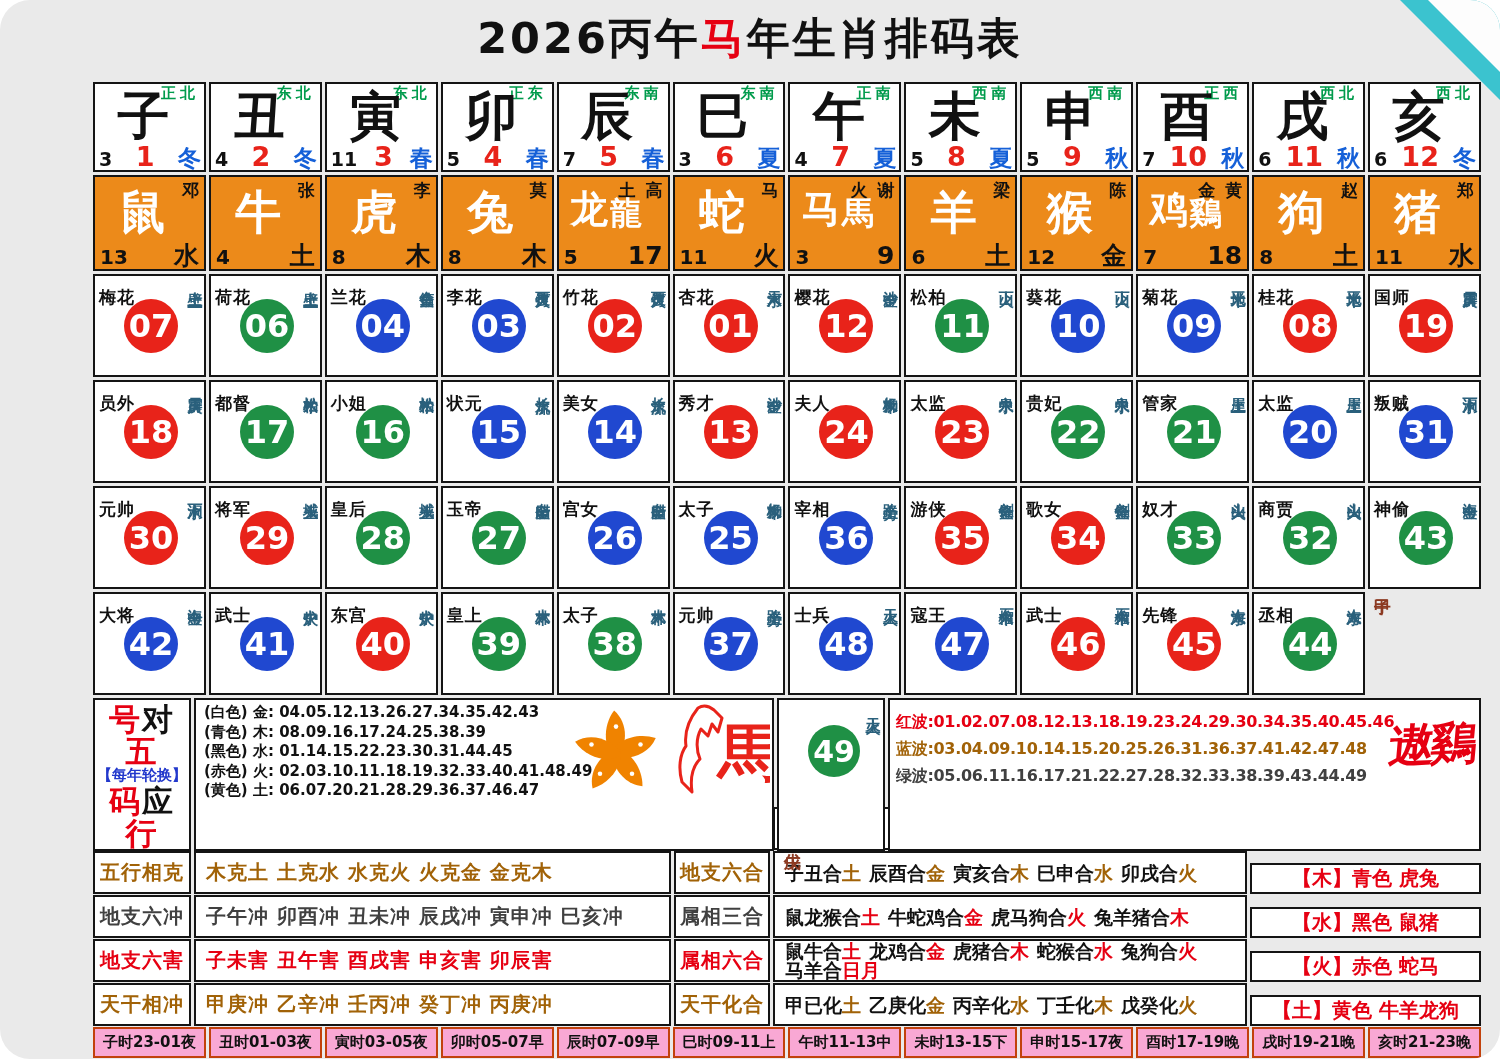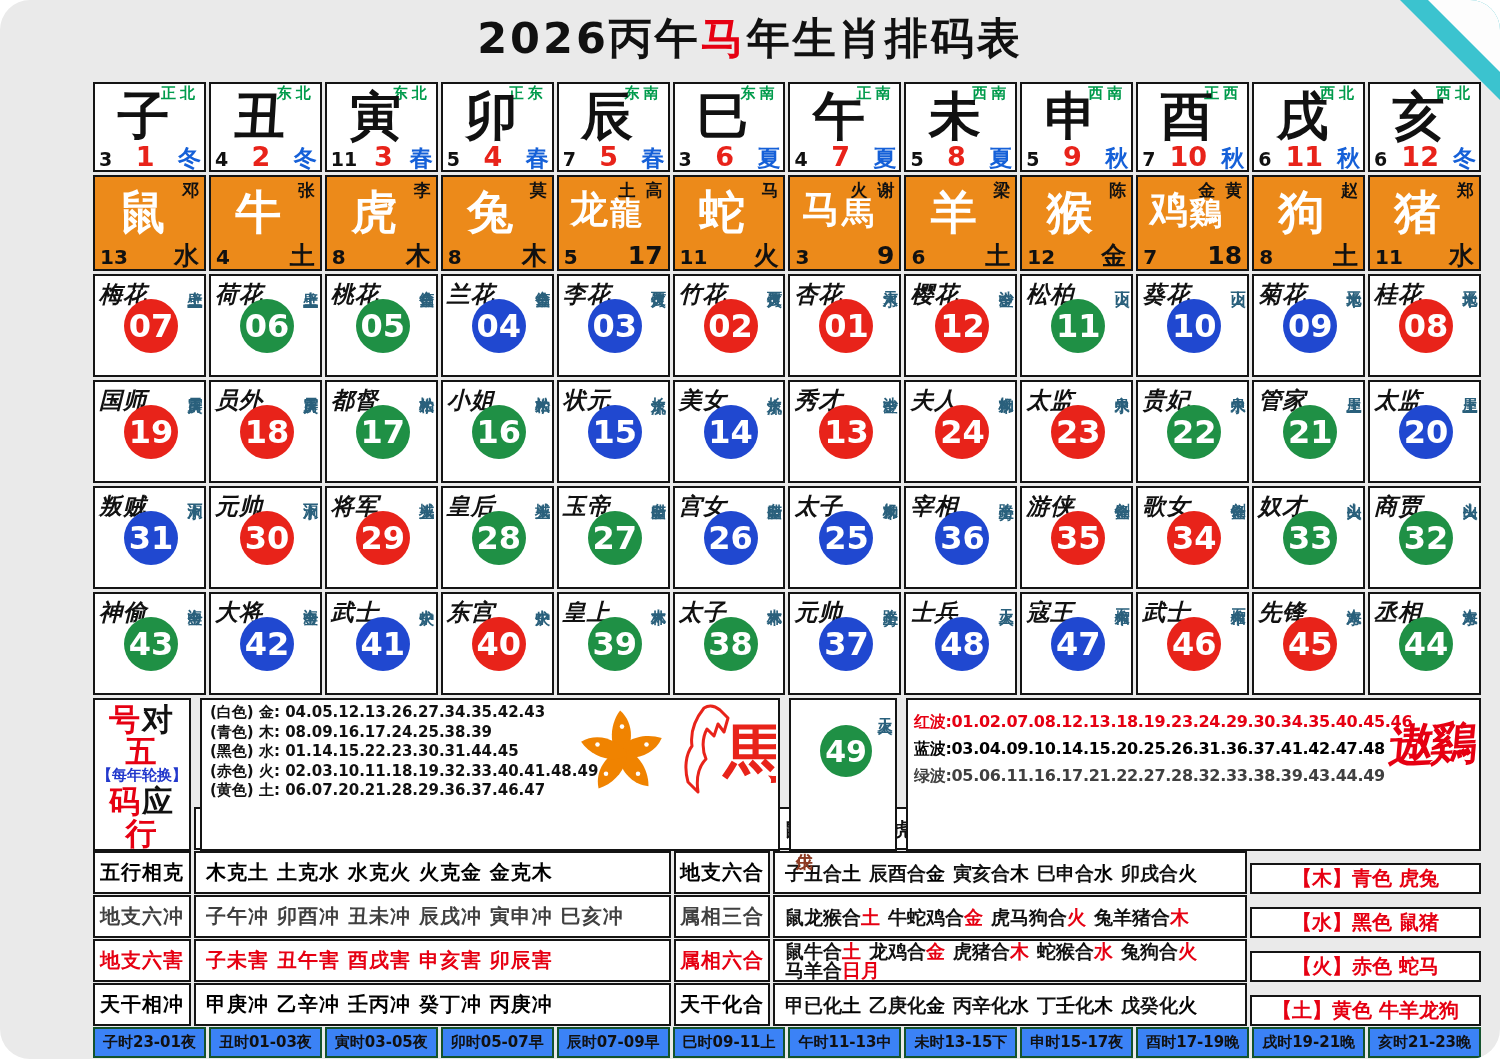--- a/index.html
+++ b/index.html
@@ -4,21 +4,21 @@
 <style>
   html,body{margin:0;padding:0;}
   .page{position:relative;width:1500px;height:1059px;background:#eaeaea;overflow:hidden;
         font-family:"DejaVu Sans",sans-serif;color:#111;border-radius:30px;}
   .corner-teal{position:absolute;top:0;right:0;width:0;height:0;
         border-top:100px solid #3bc3cf;border-left:100px solid transparent;}
   .corner-white{position:absolute;top:0;right:0;width:0;height:0;
         border-top:72px solid #fdfdfd;border-left:72px solid transparent;}
   .title{position:absolute;top:10px;left:0;width:100%;text-align:center;
         font-size:43px;font-weight:bold;letter-spacing:3px;}
-  .t-red{color:#e60012}.t-blue{color:#000000}.t-green{color:#404040}.t-k{color:#111}
+  .t-red{color:#e60012}.t-blue{color:#a16207}.t-green{color:#404040}.t-k{color:#111}
   .board{position:absolute;left:57px;top:82px;width:1388px;display:flex;flex-direction:column;gap:3px;padding-left:36px;}
   .grid12{display:grid;grid-template-columns:repeat(12,1fr);gap:3px;}
 
   
   #branch-row{height:90px;}
   .bcell{position:relative;background:#fff;border:2px solid #141414;box-sizing:border-box;}
   .b-dir{position:absolute;top:0px;right:5px;color:#009b4c;font-weight:bold;font-size:15px;letter-spacing:4px;}
   .b-char{position:absolute;top:6px;left:0;right:12px;text-align:center;font-size:52px;font-weight:bold;line-height:1;}
   .b-bottom{position:absolute;bottom:0px;left:4px;right:3px;display:flex;justify-content:space-between;align-items:baseline;font-weight:bold;}
   .b-idx{font-size:19px;}
@@ -31,29 +31,29 @@
   .z-top{position:absolute;top:2px;right:5px;font-size:17px;font-weight:bold;display:flex;gap:10px;}
   .z-animal{position:absolute;top:12px;left:0;right:14px;text-align:center;color:#fff;font-weight:bold;line-height:1;
             display:flex;align-items:center;justify-content:center;gap:2px;}
   .z-main{font-size:46px;} .has-alt .z-main{font-size:38px;} .z-alt{font-size:32px;margin-top:8px;}
   .z-bottom{position:absolute;bottom:0px;left:5px;right:5px;display:flex;justify-content:space-between;align-items:baseline;font-weight:bold;}
   .z-num{font-size:20px;} .z-el{font-size:25px;line-height:1;}
 
   
   #num-grid{display:grid;grid-template-columns:repeat(12,1fr);grid-template-rows:repeat(4,103px);gap:3px;}
   .ncell{position:relative;background:#fff;border:2px solid #141414;box-sizing:border-box;}
-  .n-name{position:absolute;top:3px;left:4px;font-size:23px;font-weight:bold;letter-spacing:1px;font-style:italic;}
+  .n-name{position:absolute;top:10px;left:4px;font-size:17px;font-weight:bold;letter-spacing:1px;}
   .n-nayin{position:absolute;top:3px;right:1px;writing-mode:vertical-rl;font-size:15px;font-weight:bold;color:#2a607c;letter-spacing:1px;line-height:1.1;}
   .n-circle{position:absolute;left:29px;top:23px;width:54px;height:54px;border-radius:50%;
             color:#fff;display:flex;align-items:center;justify-content:center;font-size:32px;font-weight:bold;}
   .c-red{background:#e8231a}.c-blue{background:#2048d0}.c-green{background:#1f9045}
   .n-ganzhi{position:absolute;left:3px;bottom:1px;writing-mode:vertical-rl;font-size:17px;font-weight:bold;color:#8c3a22;line-height:1.05;}
 
   
-  #info-row{display:grid;grid-template-columns:98px 580px 108px 1fr;gap:9px;height:106px;}
+  #info-row{display:grid;grid-template-columns:98px 580px 108px 1fr;gap:3px;height:106px;}
   .icell{position:relative;background:#fff;border:2px solid #141414;box-sizing:border-box;}
   #box-a{text-align:center;padding-top:3px;}
   .a-big{font-size:31px;font-weight:bold;line-height:1.04;letter-spacing:2px;}
   .a-mid{font-size:15px;font-weight:bold;color:#2238cc;line-height:1.15;}
   #box-b{padding:3px 0 0 8px;overflow:hidden;}
   .cline{font-size:15px;font-weight:bold;line-height:19.6px;white-space:nowrap;}
   .flower{position:absolute;right:108px;top:4px;}
   .horse{position:absolute;right:2px;top:2px;width:102px;height:98px;}
   .gz49{left:4px;bottom:10px;} .circ49{left:29px;top:25px;width:52px;height:52px;font-size:30px;}
   .ny49{top:6px;right:2px;}
@@ -66,21 +66,21 @@
   #combo{display:flex;flex-direction:column;gap:3px;}
   .crow{display:grid;grid-template-columns:98px 477px 96px 474px 1fr;gap:3px;height:41px;}
   .crow>div{background:#fff;border:2px solid #141414;box-sizing:border-box;display:flex;align-items:center;}
   .lab{justify-content:center;font-size:20px;font-weight:bold;letter-spacing:1px;}
   .cont{padding-left:10px;font-size:20px;font-weight:bold;letter-spacing:1px;}
   .c2{font-size:19px;letter-spacing:0;flex-wrap:wrap;line-height:18px;gap:0 8px;}
   .badge{justify-content:center;color:#e60012;font-size:20px;font-weight:bold;margin-top:12px;}
 
   
   #time-row{height:31px;}
-  .tcell{background:#3b82f6;border:2px solid #14532d;box-sizing:border-box;display:flex;align-items:center;justify-content:center;
+  .tcell{background:#f9a8d4;border:2px solid #c2410c;box-sizing:border-box;display:flex;align-items:center;justify-content:center;
          font-size:15px;font-weight:bold;white-space:nowrap;}
 </style>
 </head>
 <body>
 
 <div class="page">
   <div class="corner-teal"></div>
   <div class="corner-white"></div>
 
   <div class="title">
@@ -355,26 +355,20 @@
           <span class="n-name">梅花</span>
           <span class="n-nayin">壁上土</span>
           <div class="n-circle c-red">07</div>
           <span class="n-ganzhi">庚子</span>
         </div>
         <div class="ncell">
           <span class="n-name">荷花</span>
           <span class="n-nayin">壁上土</span>
           <div class="n-circle c-green">06</div>
           <span class="n-ganzhi">辛丑</span>
-        </div>
-        <div class="ncell">
-          <span class="n-name">桃花</span>
-          <span class="n-nayin">金箔金</span>
-          <div class="n-circle c-green">05</div>
-          <span class="n-ganzhi">壬寅</span>
         </div>
         <div class="ncell">
           <span class="n-name">兰花</span>
           <span class="n-nayin">金箔金</span>
           <div class="n-circle c-blue">04</div>
           <span class="n-ganzhi">癸卯</span>
         </div>
         <div class="ncell">
           <span class="n-name">李花</span>
           <span class="n-nayin">覆灯火</span>

